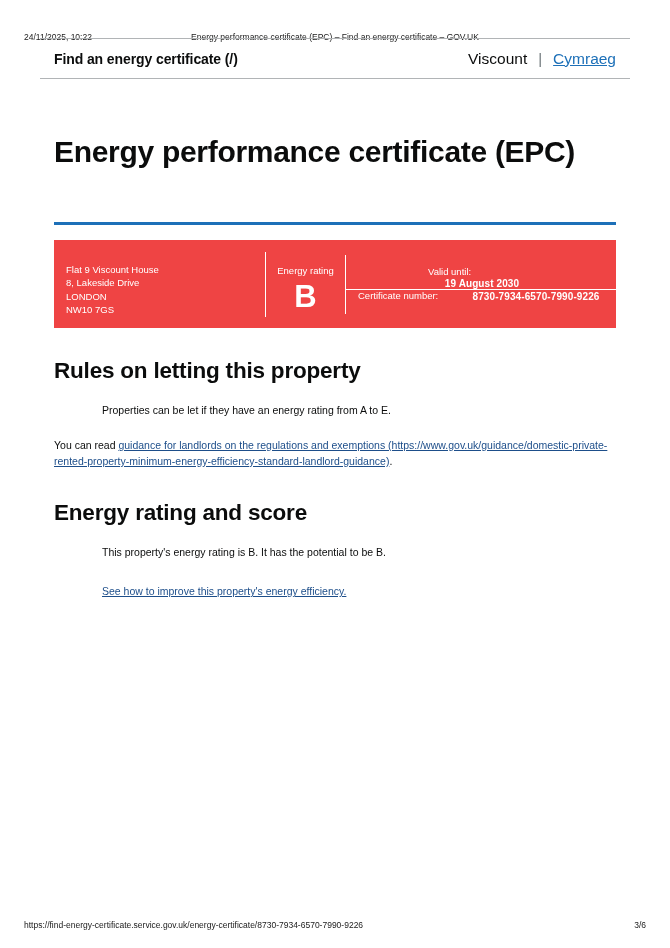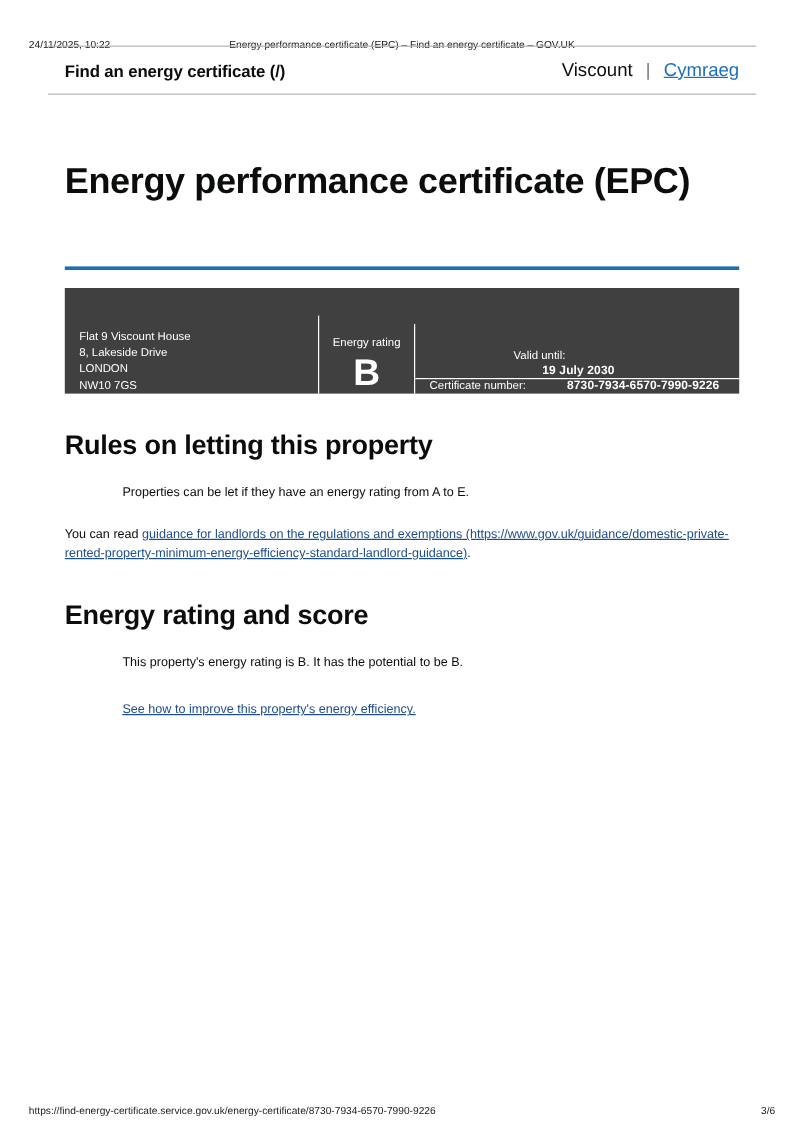--- a/index.html
+++ b/index.html
@@ -124,22 +124,22 @@
   
   .blue-rule {
     margin: 53px 14px 0 14px;
     border-top: 3px solid #1d70b8;
   }
 
   
   .summary {
     margin: 15px 14px 1px 14px;
     display: flex;
-    align-items: flex-end;
-    background: #404040;
+    align-items: center;
+    background: #ef4444;
     color: #ffffff;
     height: 88px;
   }
   .sum-address {
     width: 212px;
     padding: 11px 12px 0 12px;
     box-sizing: border-box;
     font-size: 9.5px;
     line-height: 1.42;
     border-right: 1px solid #ffffff;
@@ -279,21 +279,21 @@
       <div>LONDON</div>
       <div>NW10 7GS</div>
     </div>
     <div class="sum-rating">
       <div class="rating-label">Energy rating</div>
       <div class="rating-letter">B</div>
     </div>
     <div class="sum-right">
       <div class="sum-row top">
         <div class="sum-key">Valid until:</div>
-        <div class="sum-val">19 July 2030</div>
+        <div class="sum-val">19 August 2030</div>
       </div>
       <div class="sum-row">
         <div class="sum-key">Certificate number:</div>
         <div class="sum-val">8730-7934-6570-7990-9226</div>
       </div>
     </div>
   </div>
 
 
   <h2 class="section">Rules on letting this property</h2>

